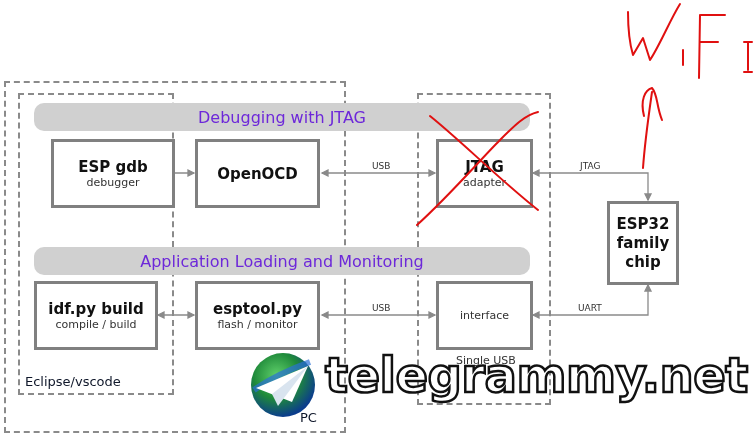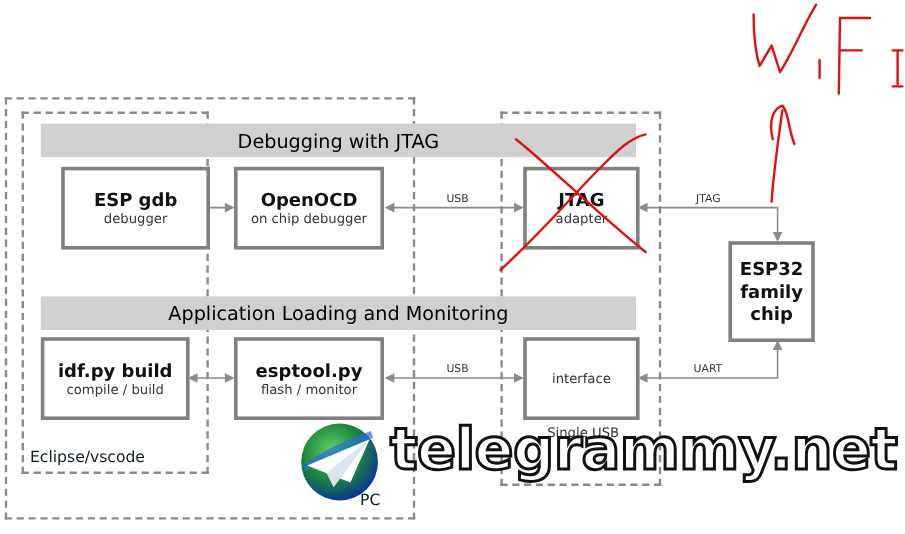--- a/index.html
+++ b/index.html
@@ -1,19 +1,19 @@
 <!DOCTYPE html>
 <html><head>
 <meta charset="utf-8">
 <style>
   html, body { margin: 0; padding: 0; background: #ffffff; }
   body { width: 754px; height: 445px; position: relative; overflow: hidden; font-family: "DejaVu Sans", sans-serif; }
   .abs { position: absolute; }
   .dash { border: 2px dashed #8a8a8a; box-sizing: border-box; }
-  .bar { background: #d0d0d0; color: #000000; font-size: 16px; display: flex; align-items: center; justify-content: center; }
+  .bar { background: #d0d0d0; color: #6d28d9; font-size: 16px; display: flex; align-items: center; justify-content: center; border-radius: 10px; }
   .box { border: 3px solid #808080; background: #fff; box-sizing: border-box; display: flex; flex-direction: column; align-items: center; justify-content: center; text-align: center; }
   .box .t { font-weight: bold; font-size: 15px; color: #111; line-height: 18px; }
   .box .s { font-size: 11px; color: #333; line-height: 14px; }
   .lbl { font-size: 9px; color: #333; }
   .grp { font-size: 13px; color: #0f172a; }
   svg.overlay { position: absolute; left: 0; top: 0; }
   .wm { font-family: "DejaVu Sans", sans-serif; font-size: 48px; font-weight: bold; color: #fff;
         -webkit-text-stroke: 2.5px #111; letter-spacing: -0.5px; }
 </style>
 </head>
@@ -62,21 +62,20 @@
 <div class="abs lbl" style="left:580px;top:161px;">JTAG</div>
 <div class="abs lbl" style="left:372px;top:303px;">USB</div>
 <div class="abs lbl" style="left:578px;top:303px;">UART</div>
 
 <div class="abs box" style="left:34px;top:139px;width:124px;height:69px;margin-left:17px;">
   <span class="t">ESP gdb</span>
   <span class="s">debugger</span>
 </div>
 <div class="abs box" style="left:195px;top:139px;width:125px;height:69px;">
   <span class="t">OpenOCD</span>
-  <span class="s">on chip debugger</span>
 </div>
 <div class="abs box" style="left:436px;top:139px;width:97px;height:69px;">
   <span class="t">JTAG</span>
   <span class="s">adapter</span>
 </div>
 <div class="abs box" style="left:34px;top:281px;width:124px;height:69px;">
   <span class="t">idf.py build</span>
   <span class="s">compile / build</span>
 </div>
 <div class="abs box" style="left:195px;top:281px;width:125px;height:69px;">

